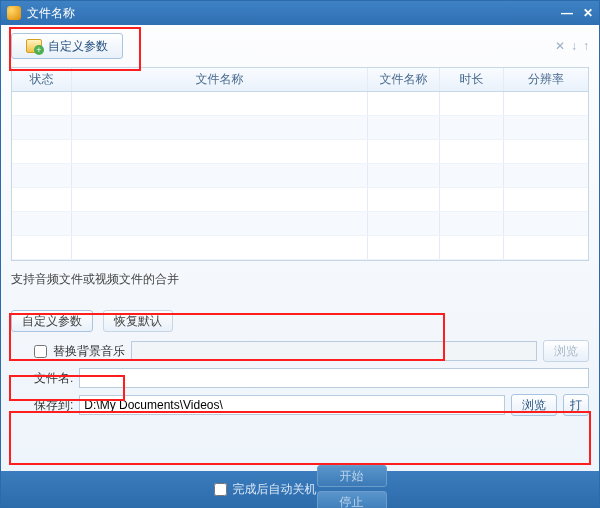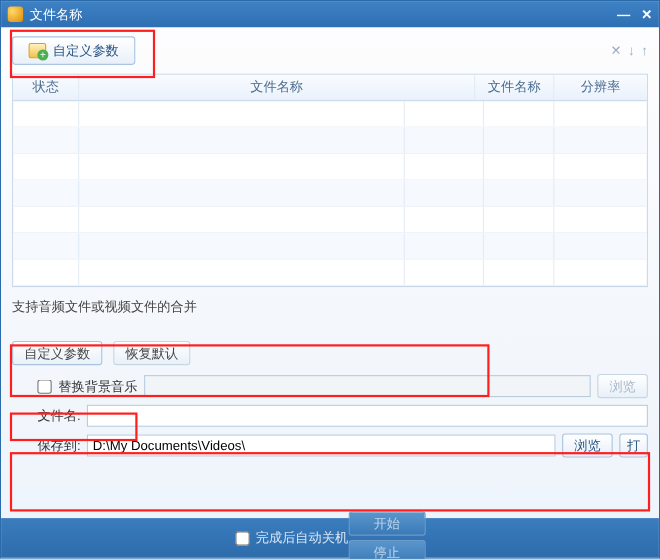--- a/index.html
+++ b/index.html
@@ -76,20 +76,21 @@
         <span>↓</span>
         <span>↑</span>
       </div>
     </div>
 
     <div class="table">
       <div class="th-row">
         <div class="col-status">状态</div>
         <div class="col-name">文件名称</div>
         <div class="col-size">文件名称</div>
+        <div class="col-dur">时长</div>
         <div class="col-res">分辨率</div>
       </div>
       <div class="body-rows">
         <div class="td-row">
             <div class="col-status"></div>
             <div class="col-name"></div>
             <div class="col-size"></div>
             <div class="col-dur"></div>
             <div class="col-res"></div>
           </div>

